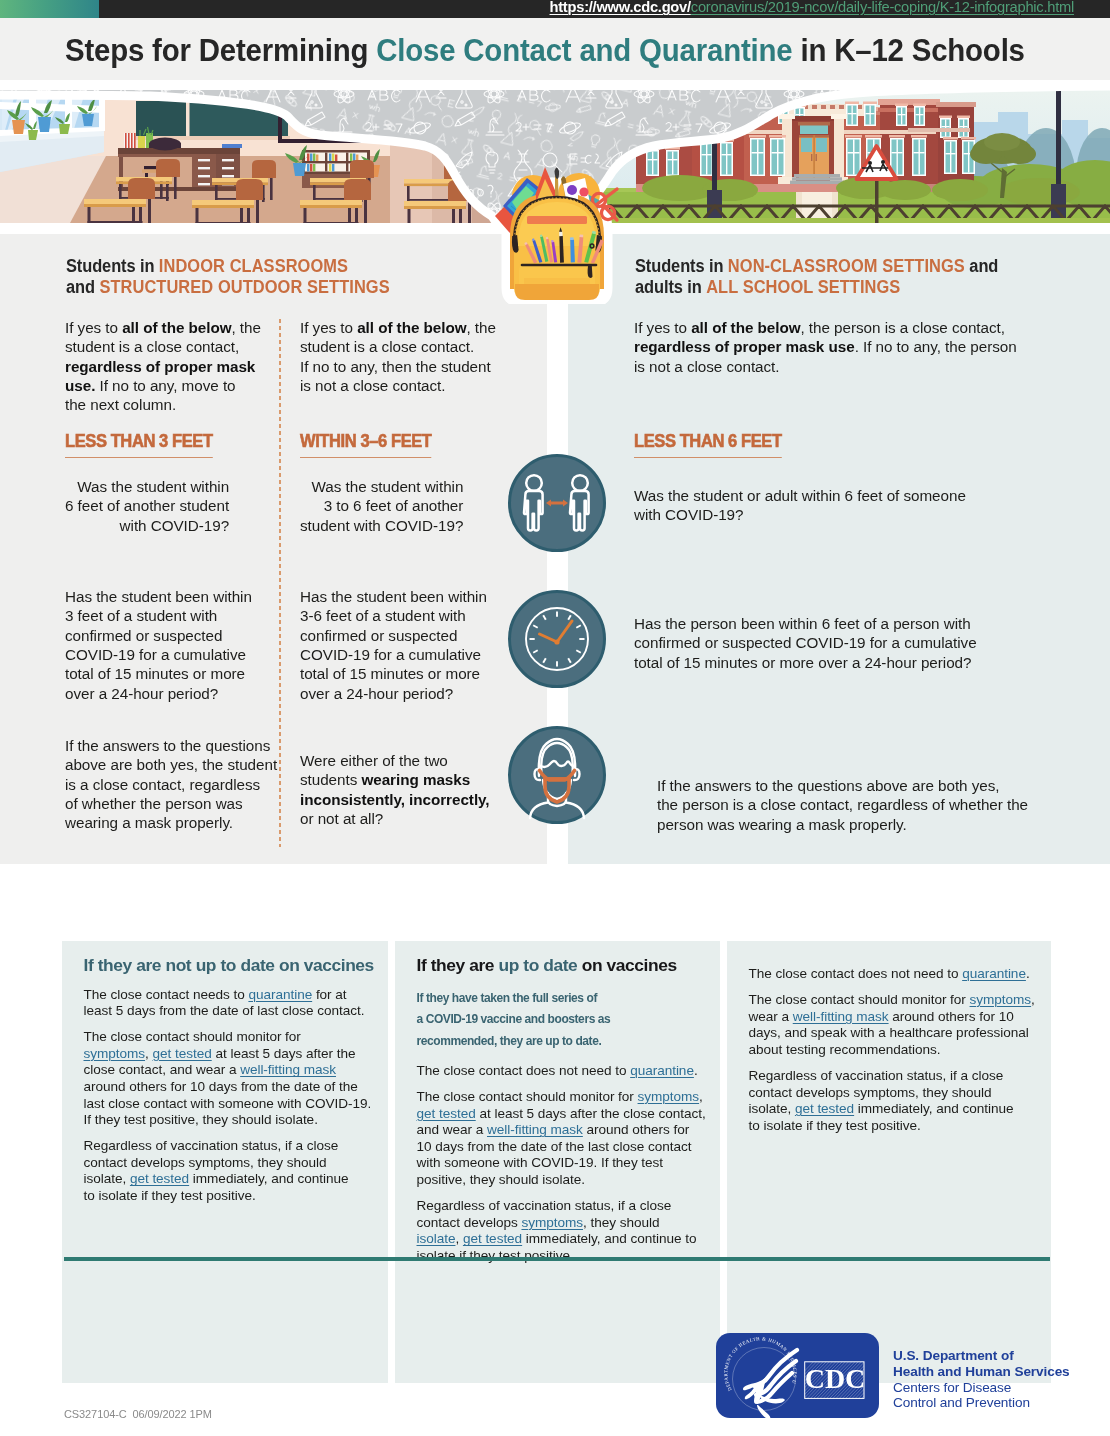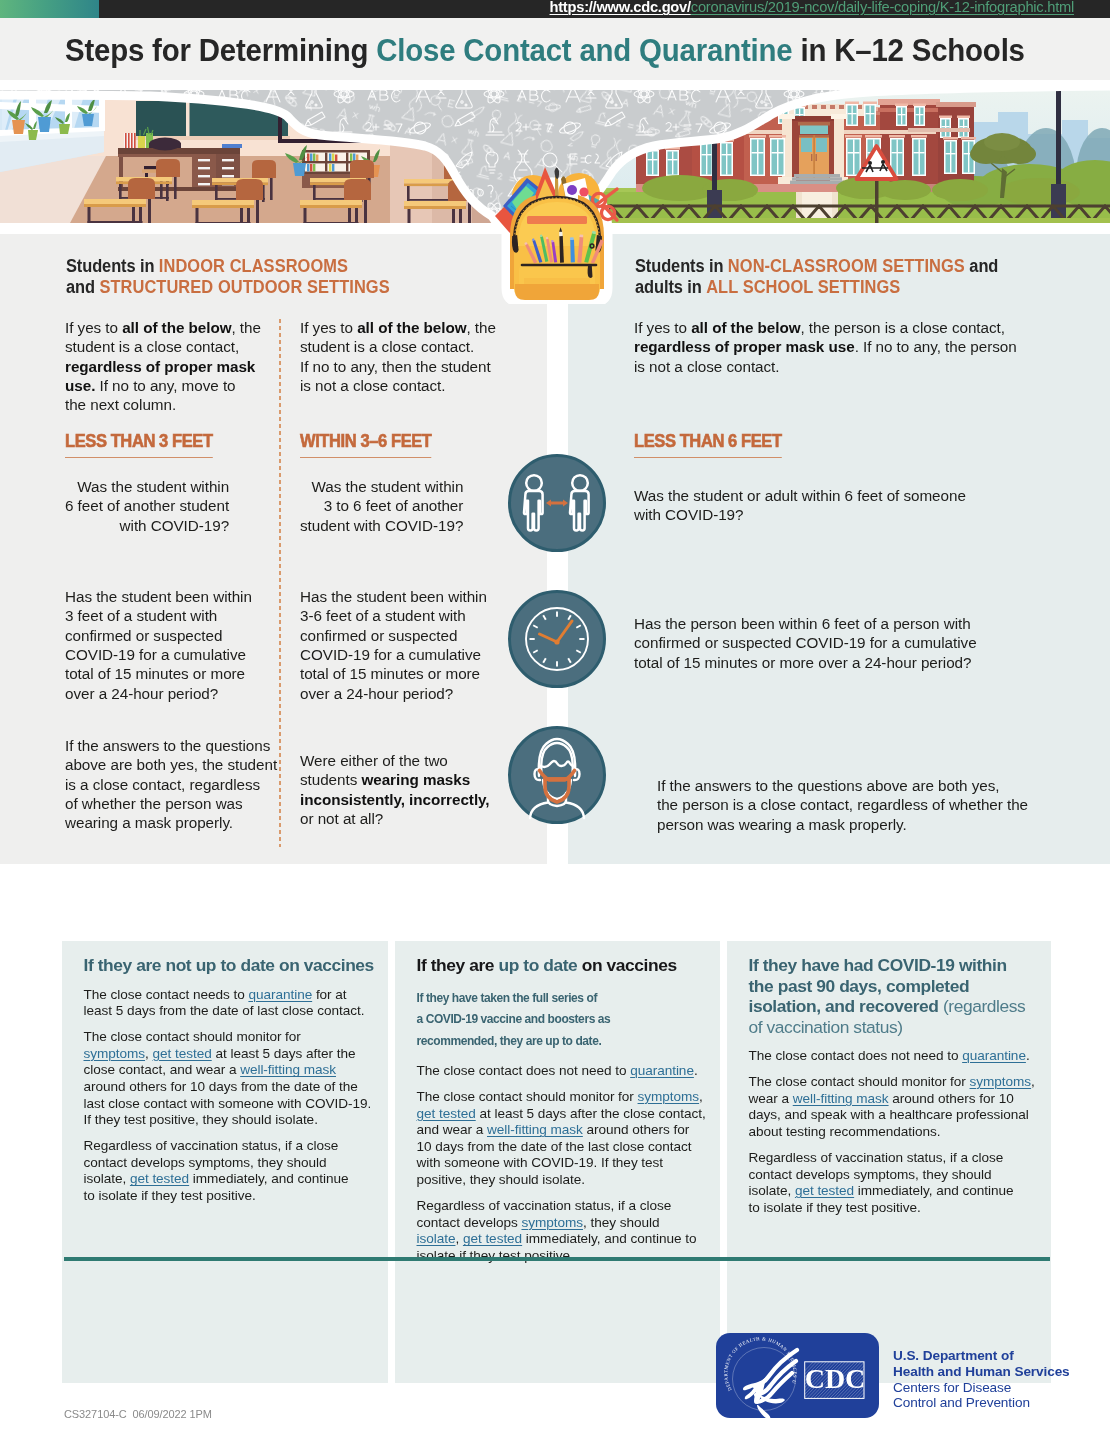--- a/index.html
+++ b/index.html
@@ -893,21 +893,20 @@
        <div class="card-sub"><span>If they have taken the full series of</span><br><span>a COVID-19 vaccine and boosters as</span><br><span>recommended, they are up to date.</span></div>
        <div class="card-body">
             <div class="card-p"><span>The close contact does not need to </span><a>quarantine</a><span>.</span></div>
             <div class="card-p"><span>The close contact should monitor for </span><a>symptoms</a><span>,</span><br><a>get tested</a><span> at least 5 days after the close contact,</span><br><span>and wear a </span><a>well-fitting mask</a><span> around others for</span><br><span>10 days from the date of the last close contact</span><br><span>with someone with COVID-19. If they test</span><br><span>positive, they should isolate.</span></div>
             <div class="card-p"><span>Regardless of vaccination status, if a close</span><br><span>contact develops </span><a>symptoms</a><span>, they should</span><br><a>isolate</a><span>, </span><a>get tested</a><span> immediately, and continue to</span><br><span>isolate if they test positive.</span></div>
           </div>
      </div>
    </div>
    <div class="card card3">
      <div class="card-pad">
-       <div class="card-title"><span class="dark">If they have had COVID-19 within</span><br><span class="dark">the past 90 days, completed</span><br><span class="dark">isolation, and recovered</span><span class="light"> (regardless</span><br><span class="light">of vaccination status)</span></div>
        <div class="card-body">
             <div class="card-p"><span>The close contact does not need to </span><a>quarantine</a><span>.</span></div>
             <div class="card-p"><span>The close contact should monitor for </span><a>symptoms</a><span>,</span><br><span>wear a </span><a>well-fitting mask</a><span> around others for 10</span><br><span>days, and speak with a healthcare professional</span><br><span>about testing recommendations.</span></div>
             <div class="card-p"><span>Regardless of vaccination status, if a close</span><br><span>contact develops symptoms, they should</span><br><span>isolate, </span><a>get tested</a><span> immediately, and continue</span><br><span>to isolate if they test positive.</span></div>
           </div>
      </div>
    </div>
  </div>
  <div class="teal-rule"></div>
 

